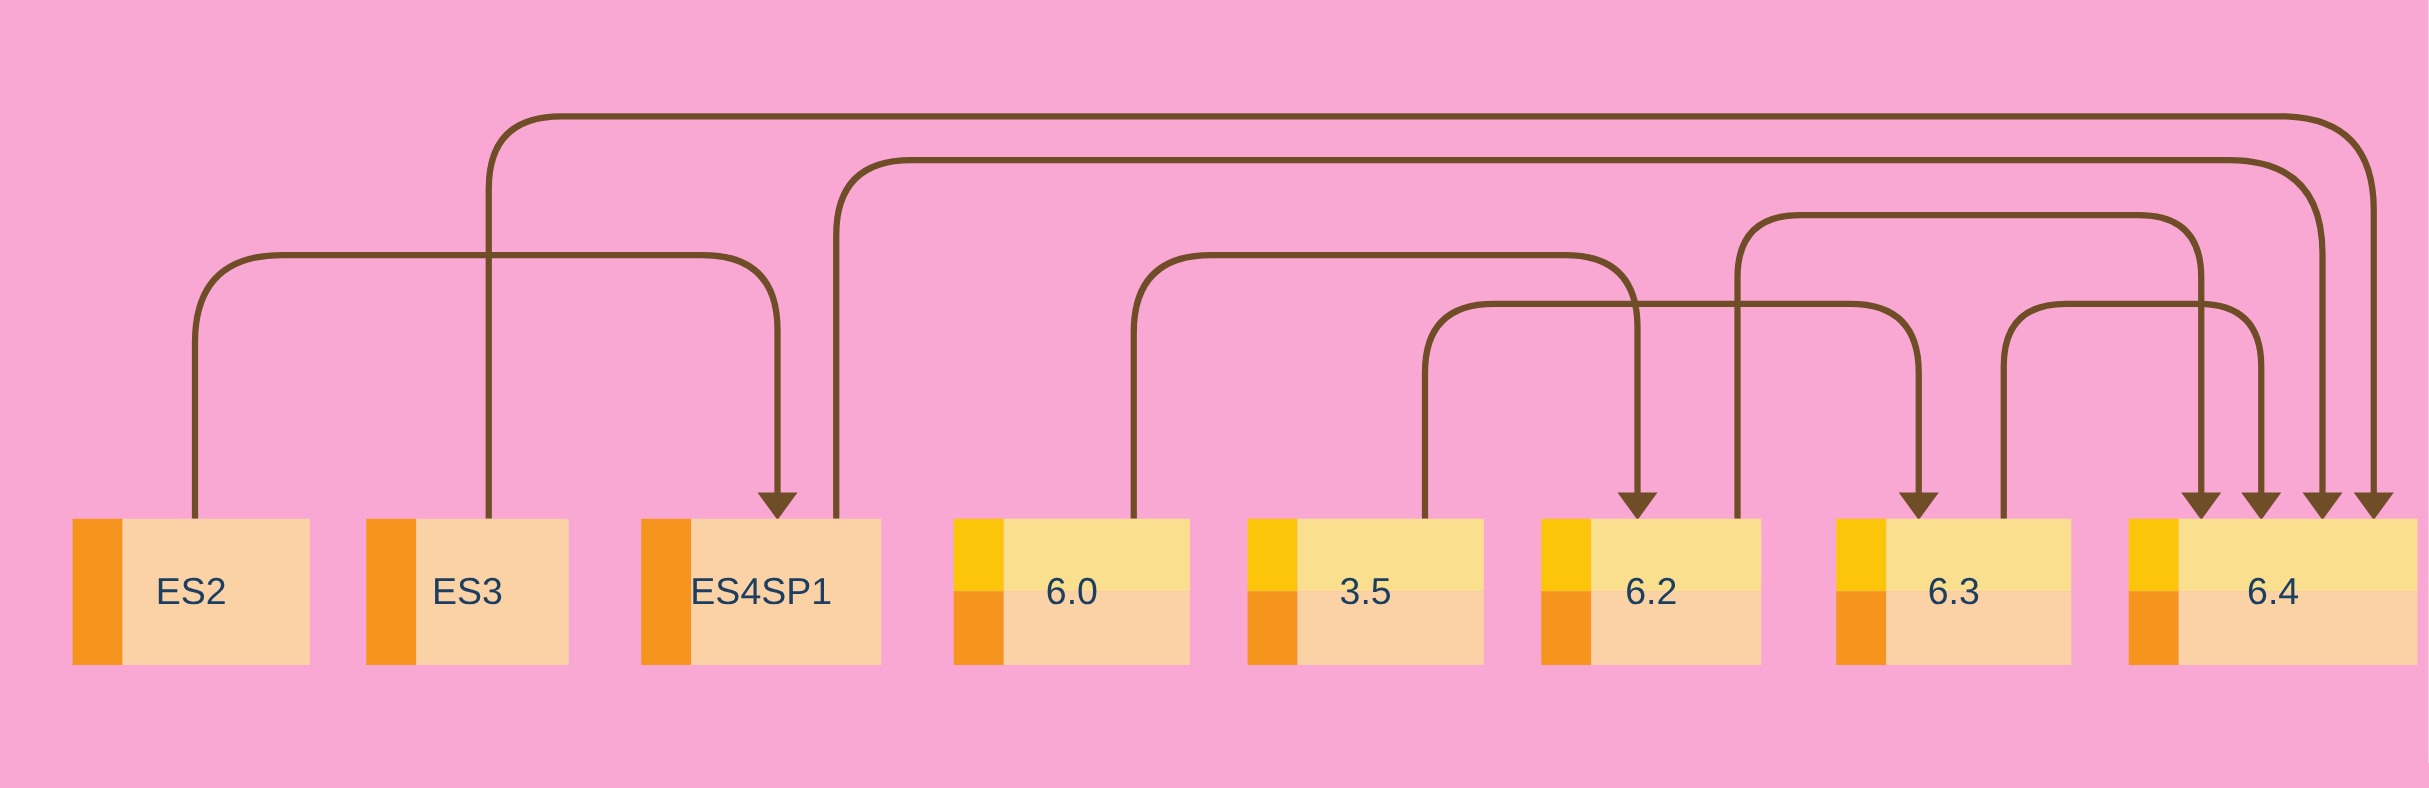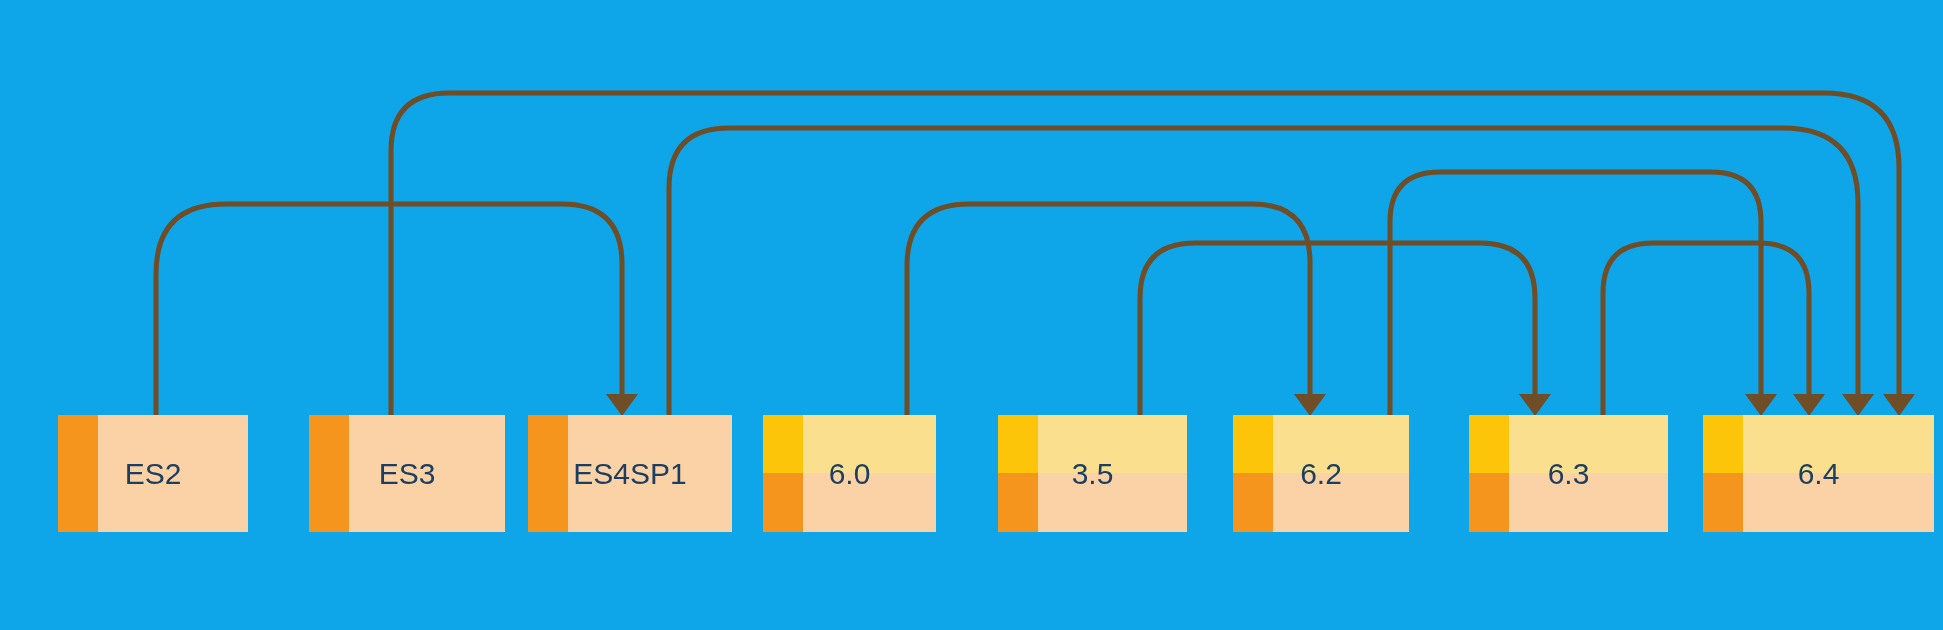--- a/index.html
+++ b/index.html
@@ -1,20 +1,20 @@
 <!DOCTYPE html>
 <html><head>
 <meta charset="utf-8">
 <style>
   html, body { margin: 0; padding: 0; background: #ffffff; }
   #stage {
     position: relative;
     width: 1943px;
     height: 630px;
-    background: #0ea5e9;
+    background: #f9a8d4;
     overflow: hidden;
     font-family: "Liberation Sans", sans-serif;
   }
   #connector-layer {
     position: absolute;
     left: 0; top: 0;
     width: 1943px; height: 630px;
     display: block;
   }
   .version-box {
@@ -73,52 +73,52 @@
         <path d="M 1603 415 L 1603 293 Q 1603 243 1653 243 L 1759 243 Q 1809 243 1809 293 L 1809 398" fill="none" stroke="#6F4D27" stroke-width="5"></path>
         <polygon points="1793,394 1825,394 1809,416" fill="#6F4D27"></polygon>
       </g>
     </svg>
   <div id="box-layer">
       <div class="version-box" style="left: 58px; width: 190px;">
         <div class="cell stripe-full" style="background: rgb(246, 149, 29);"></div>
         <div class="cell body-full" style="background: rgb(250, 210, 165);"></div>
         <span class="version-label" style="color: rgb(28, 62, 96);">ES2</span>
       </div>
-      <div class="version-box" style="left: 293px; width: 196px; margin-left: 16px;">
+      <div class="version-box" style="left: 293px; width: 162px;">
         <div class="cell stripe-full" style="background: rgb(246, 149, 29);"></div>
         <div class="cell body-full" style="background: rgb(250, 210, 165);"></div>
         <span class="version-label" style="color: rgb(28, 62, 96);">ES3</span>
       </div>
-      <div class="version-box" style="left: 528px; width: 192px; padding-left: 12px;">
+      <div class="version-box" style="left: 513px; width: 192px;">
         <div class="cell stripe-full" style="background: rgb(246, 149, 29);"></div>
         <div class="cell body-full" style="background: rgb(250, 210, 165);"></div>
         <span class="version-label" style="color: rgb(28, 62, 96);">ES4SP1</span>
       </div>
-      <div class="version-box" style="left: 763px; width: 173px;">
+      <div class="version-box" style="left: 763px; width: 189px;">
         <div class="cell col-top" style="background: rgb(253, 197, 10);"></div>
         <div class="cell col-bottom" style="background: rgb(246, 149, 29);"></div>
         <div class="cell body-top" style="background: rgb(250, 224, 142);"></div>
         <div class="cell body-bottom" style="background: rgb(250, 210, 165);"></div>
         <span class="version-label" style="color: rgb(28, 62, 96);">6.0</span>
       </div>
       <div class="version-box" style="left: 998px; width: 189px;">
         <div class="cell col-top" style="background: rgb(253, 197, 10);"></div>
         <div class="cell col-bottom" style="background: rgb(246, 149, 29);"></div>
         <div class="cell body-top" style="background: rgb(250, 224, 142);"></div>
         <div class="cell body-bottom" style="background: rgb(250, 210, 165);"></div>
         <span class="version-label" style="color: rgb(28, 62, 96);">3.5</span>
       </div>
       <div class="version-box" style="left: 1233px; width: 176px;">
         <div class="cell col-top" style="background: rgb(253, 197, 10);"></div>
         <div class="cell col-bottom" style="background: rgb(246, 149, 29);"></div>
         <div class="cell body-top" style="background: rgb(250, 224, 142);"></div>
         <div class="cell body-bottom" style="background: rgb(250, 210, 165);"></div>
         <span class="version-label" style="color: rgb(28, 62, 96);">6.2</span>
       </div>
-      <div class="version-box" style="left: 1469px; width: 188px; padding-left: 11px;">
+      <div class="version-box" style="left: 1469px; width: 188px;">
         <div class="cell col-top" style="background: rgb(253, 197, 10);"></div>
         <div class="cell col-bottom" style="background: rgb(246, 149, 29);"></div>
         <div class="cell body-top" style="background: rgb(250, 224, 142);"></div>
         <div class="cell body-bottom" style="background: rgb(250, 210, 165);"></div>
         <span class="version-label" style="color: rgb(28, 62, 96);">6.3</span>
       </div>
       <div class="version-box" style="left: 1703px; width: 231px; text-align: right;">
         <div class="cell col-top" style="background: rgb(253, 197, 10);"></div>
         <div class="cell col-bottom" style="background: rgb(246, 149, 29);"></div>
         <div class="cell body-top" style="background: rgb(250, 224, 142);"></div>

